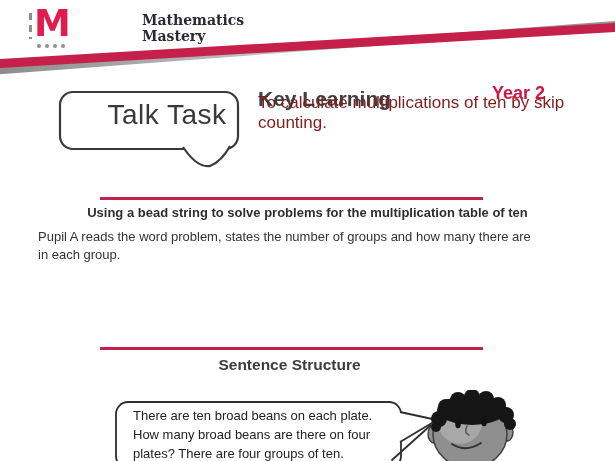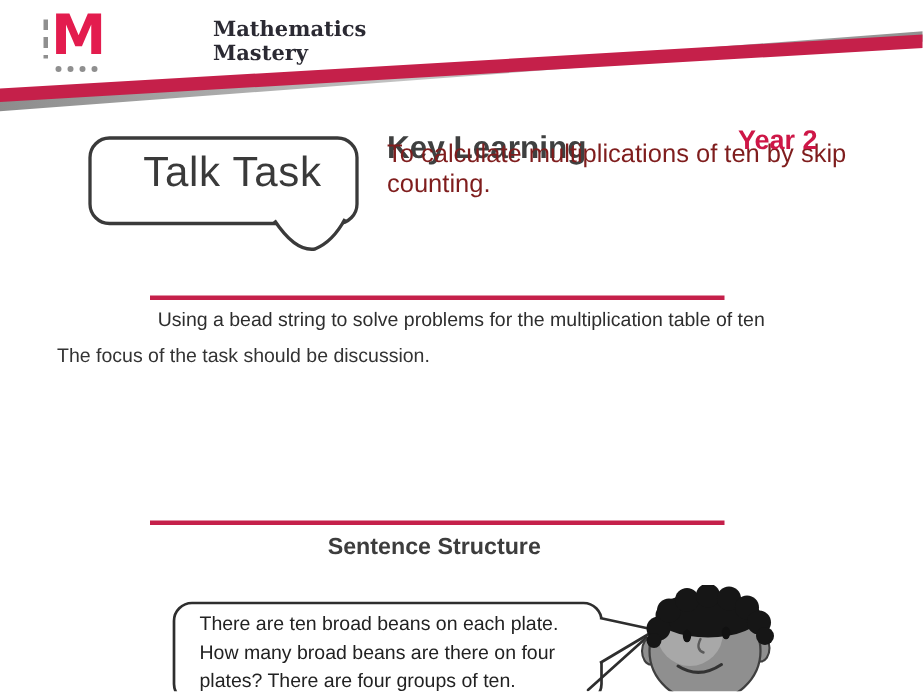--- a/index.html
+++ b/index.html
@@ -24,34 +24,34 @@
 
   
   .ribbon-gray{left:-12px;width:640px;height:7px;top:44px;
     background:linear-gradient(90deg,#8a8a8a,#c4c4c4 45%,#8f8f8f);
     transform:rotate(-4.3deg);}
   .ribbon-red{left:-12px;width:640px;height:9px;top:41px;
     background:#c5204a;transform:rotate(-3.35deg);}
 
   
   .talktask-svg{left:52px;top:84px;}
-  .talktask-label{left:59px;top:99px;width:192px;text-align:center;
+  .talktask-label{left:71px;top:99px;width:192px;text-align:center;
     font-size:28px;color:#3a3a3a;letter-spacing:0.5px;}
 
   
   .key-title{left:258px;top:87px;font-size:21px;font-weight:bold;color:#3f4040;}
   .key-text{left:258px;top:93px;font-size:17px;color:#7f1d1d;}
   .year{left:492px;top:83px;width:80px;text-align:left;
     font-size:18px;font-weight:bold;color:#ce1747;}
 
   
   .rule{left:100px;width:383px;height:3px;background:#c5204a;}
   .rule1{top:197px;} .rule2{top:347px;}
   .task-heading{left:0;top:205px;width:615px;text-align:center;
-    font-size:13px;font-weight:normal;color:#2e2e2e;}
+    font-size:13px;font-weight:bold;color:#2e2e2e;}
   .sentence-heading{left:0;top:356px;width:579px;text-align:center;
     font-size:15.5px;font-weight:bold;color:#3d3d3d;}
 
   
   .paras{left:38px;top:228px;width:552px;}
   .paras p{margin:0 0 7px 0;font-size:13px;line-height:18px;color:#333333;
     white-space:pre-line;}
 
   
   .bubble2-svg{left:105px;top:392px;}
@@ -85,21 +85,22 @@
 <div class="abs talktask-label">Talk Task</div>
 
 <div class="abs key-title">Key Learning</div>
 <div class="abs key-text">To calculate multiplications of ten by skip counting.</div>
 <div class="abs year">Year 2</div>
 
 <div class="abs rule rule1"></div>
 <div class="abs task-heading">Using a bead string to solve problems for the multiplication table of ten</div>
 
 <div class="abs paras">
-  <p>The focus of the task should be discussion.</p>
+  <p>Pupil A reads the word problem, states the number of groups and how many there are
+in each group.</p>
 </div>
 
 <div class="abs rule rule2"></div>
 <div class="abs sentence-heading">Sentence Structure</div>
 
 <svg class="abs bubble2-svg" width="360" height="69" viewBox="0 0 360 69">
   <rect x="11" y="10" width="285" height="66" rx="12" fill="#ffffff" stroke="#2e2e2e" stroke-width="1.8"></rect>
   <path d="M295,20 L332,28 L295,50" fill="#ffffff" stroke="#2e2e2e" stroke-width="1.8" stroke-linejoin="round"></path>
   <path d="M326,33 L287,68" fill="none" stroke="#2e2e2e" stroke-width="1.8" stroke-linecap="round"></path>
 </svg>

